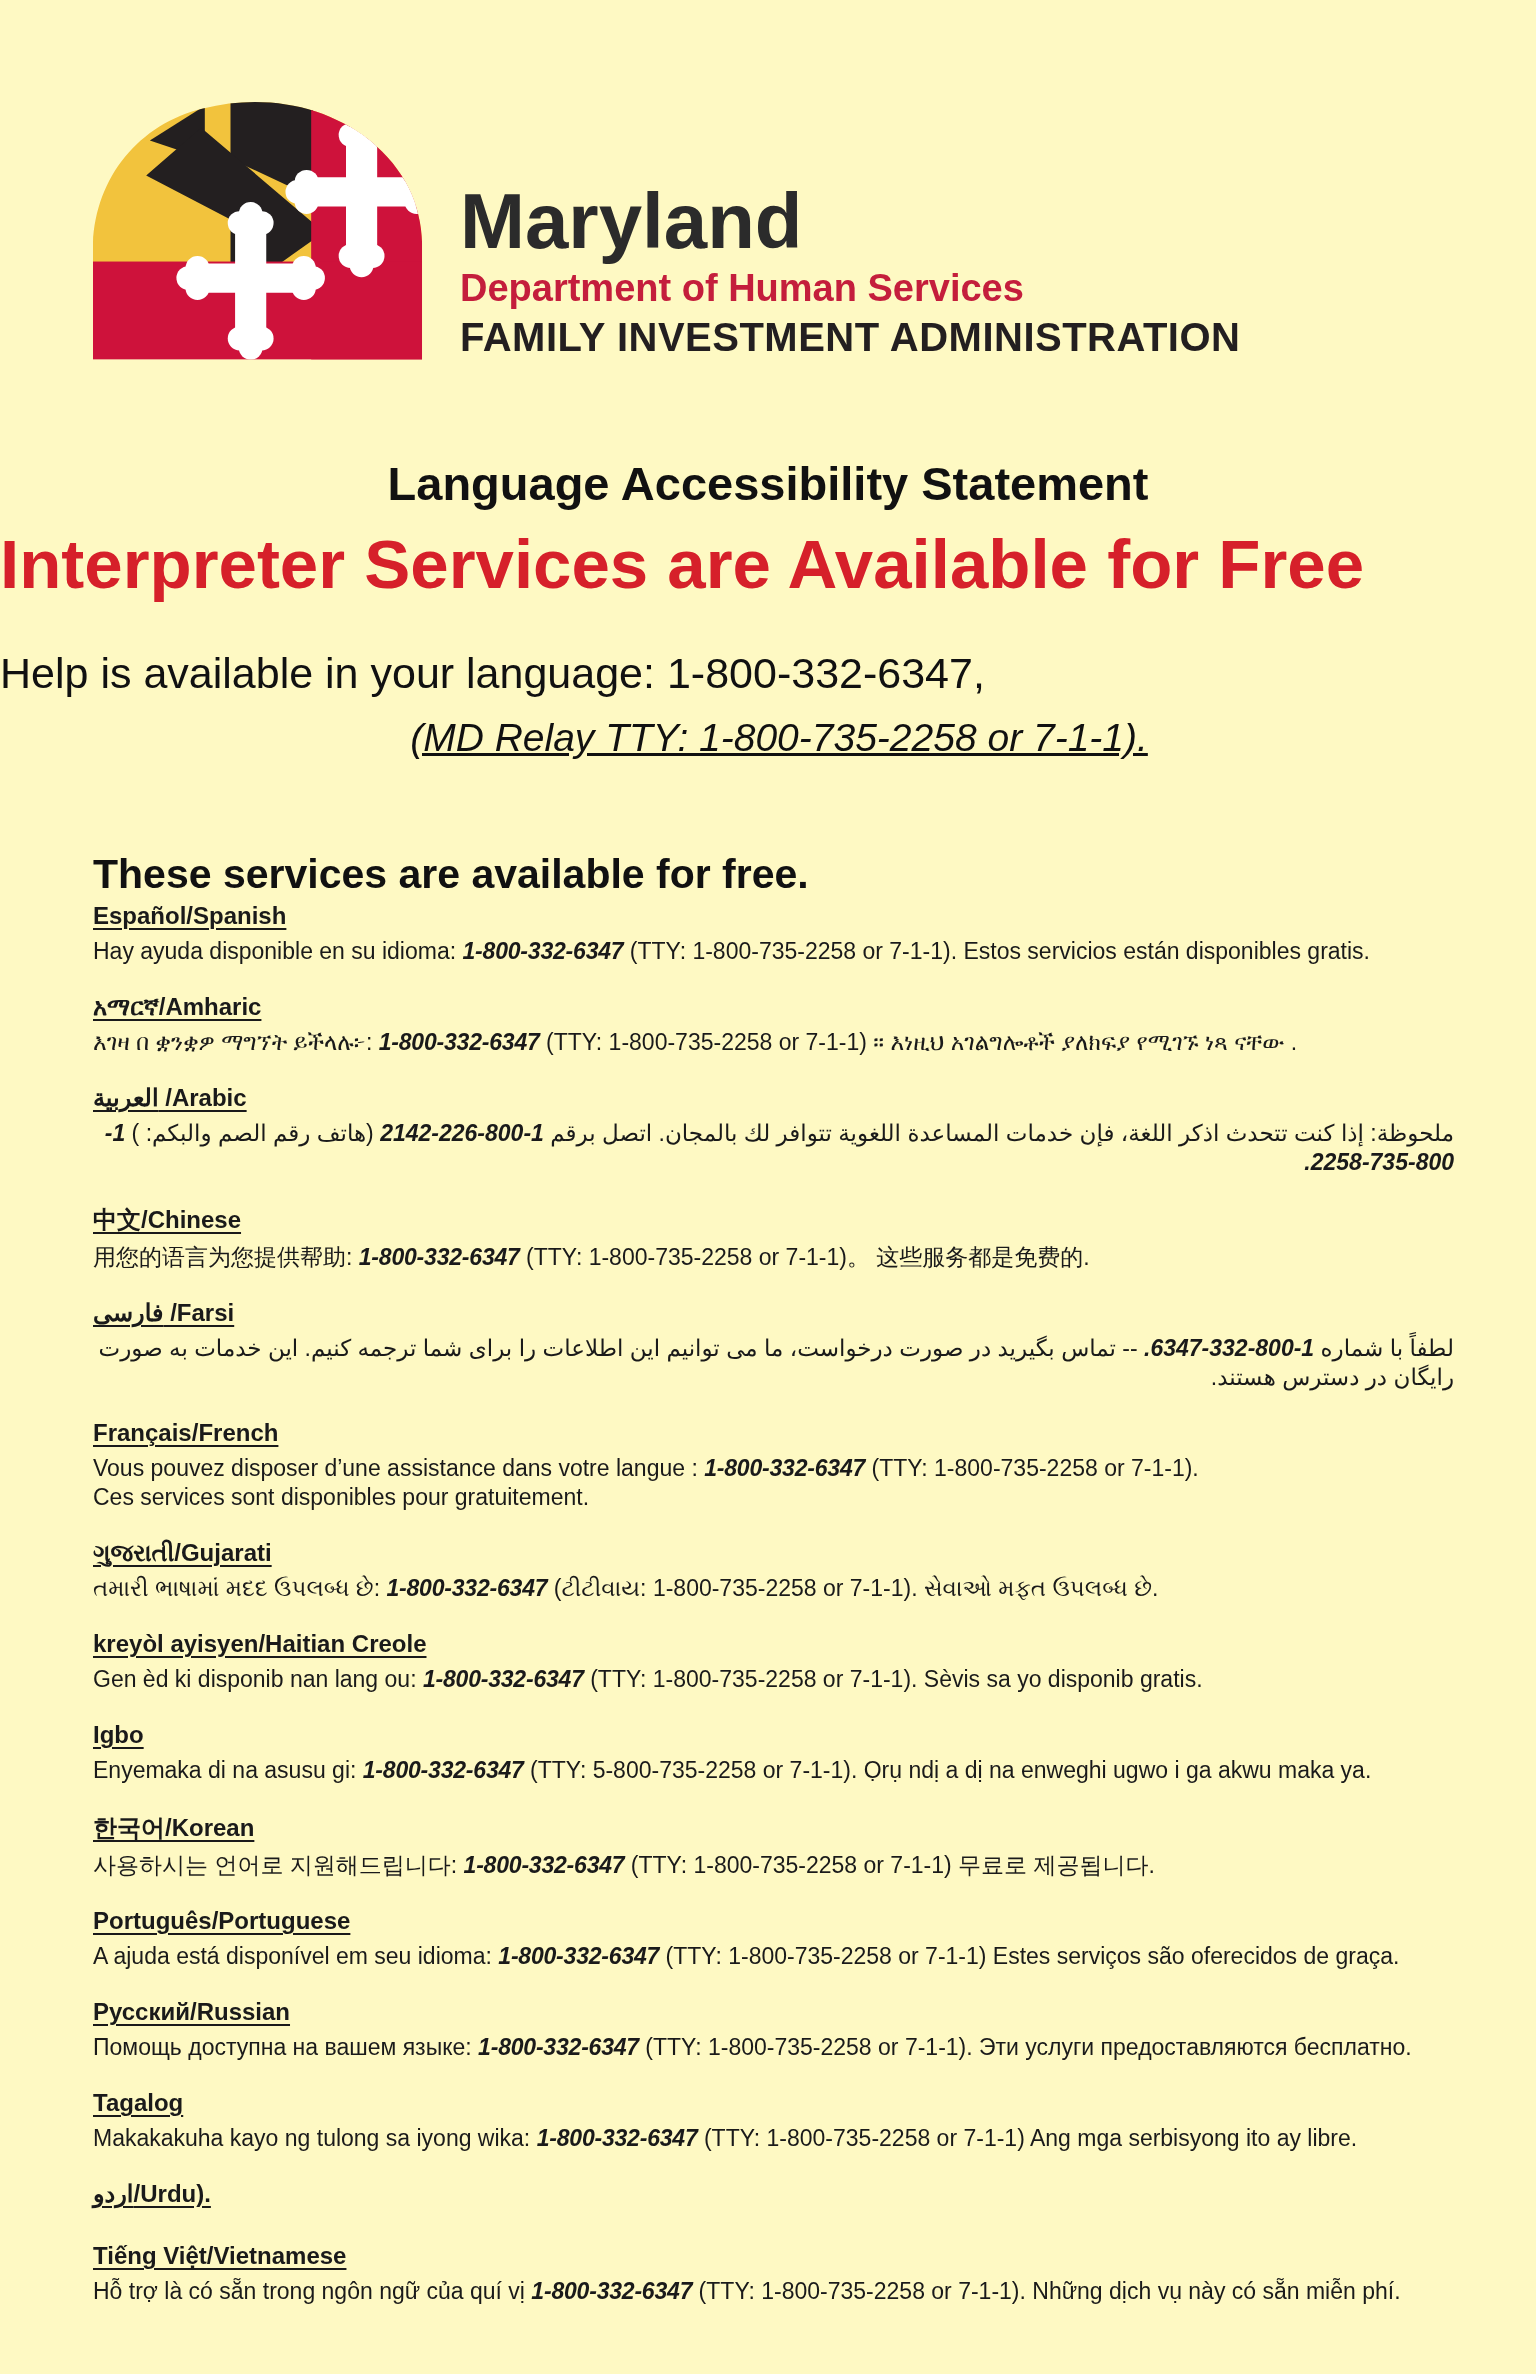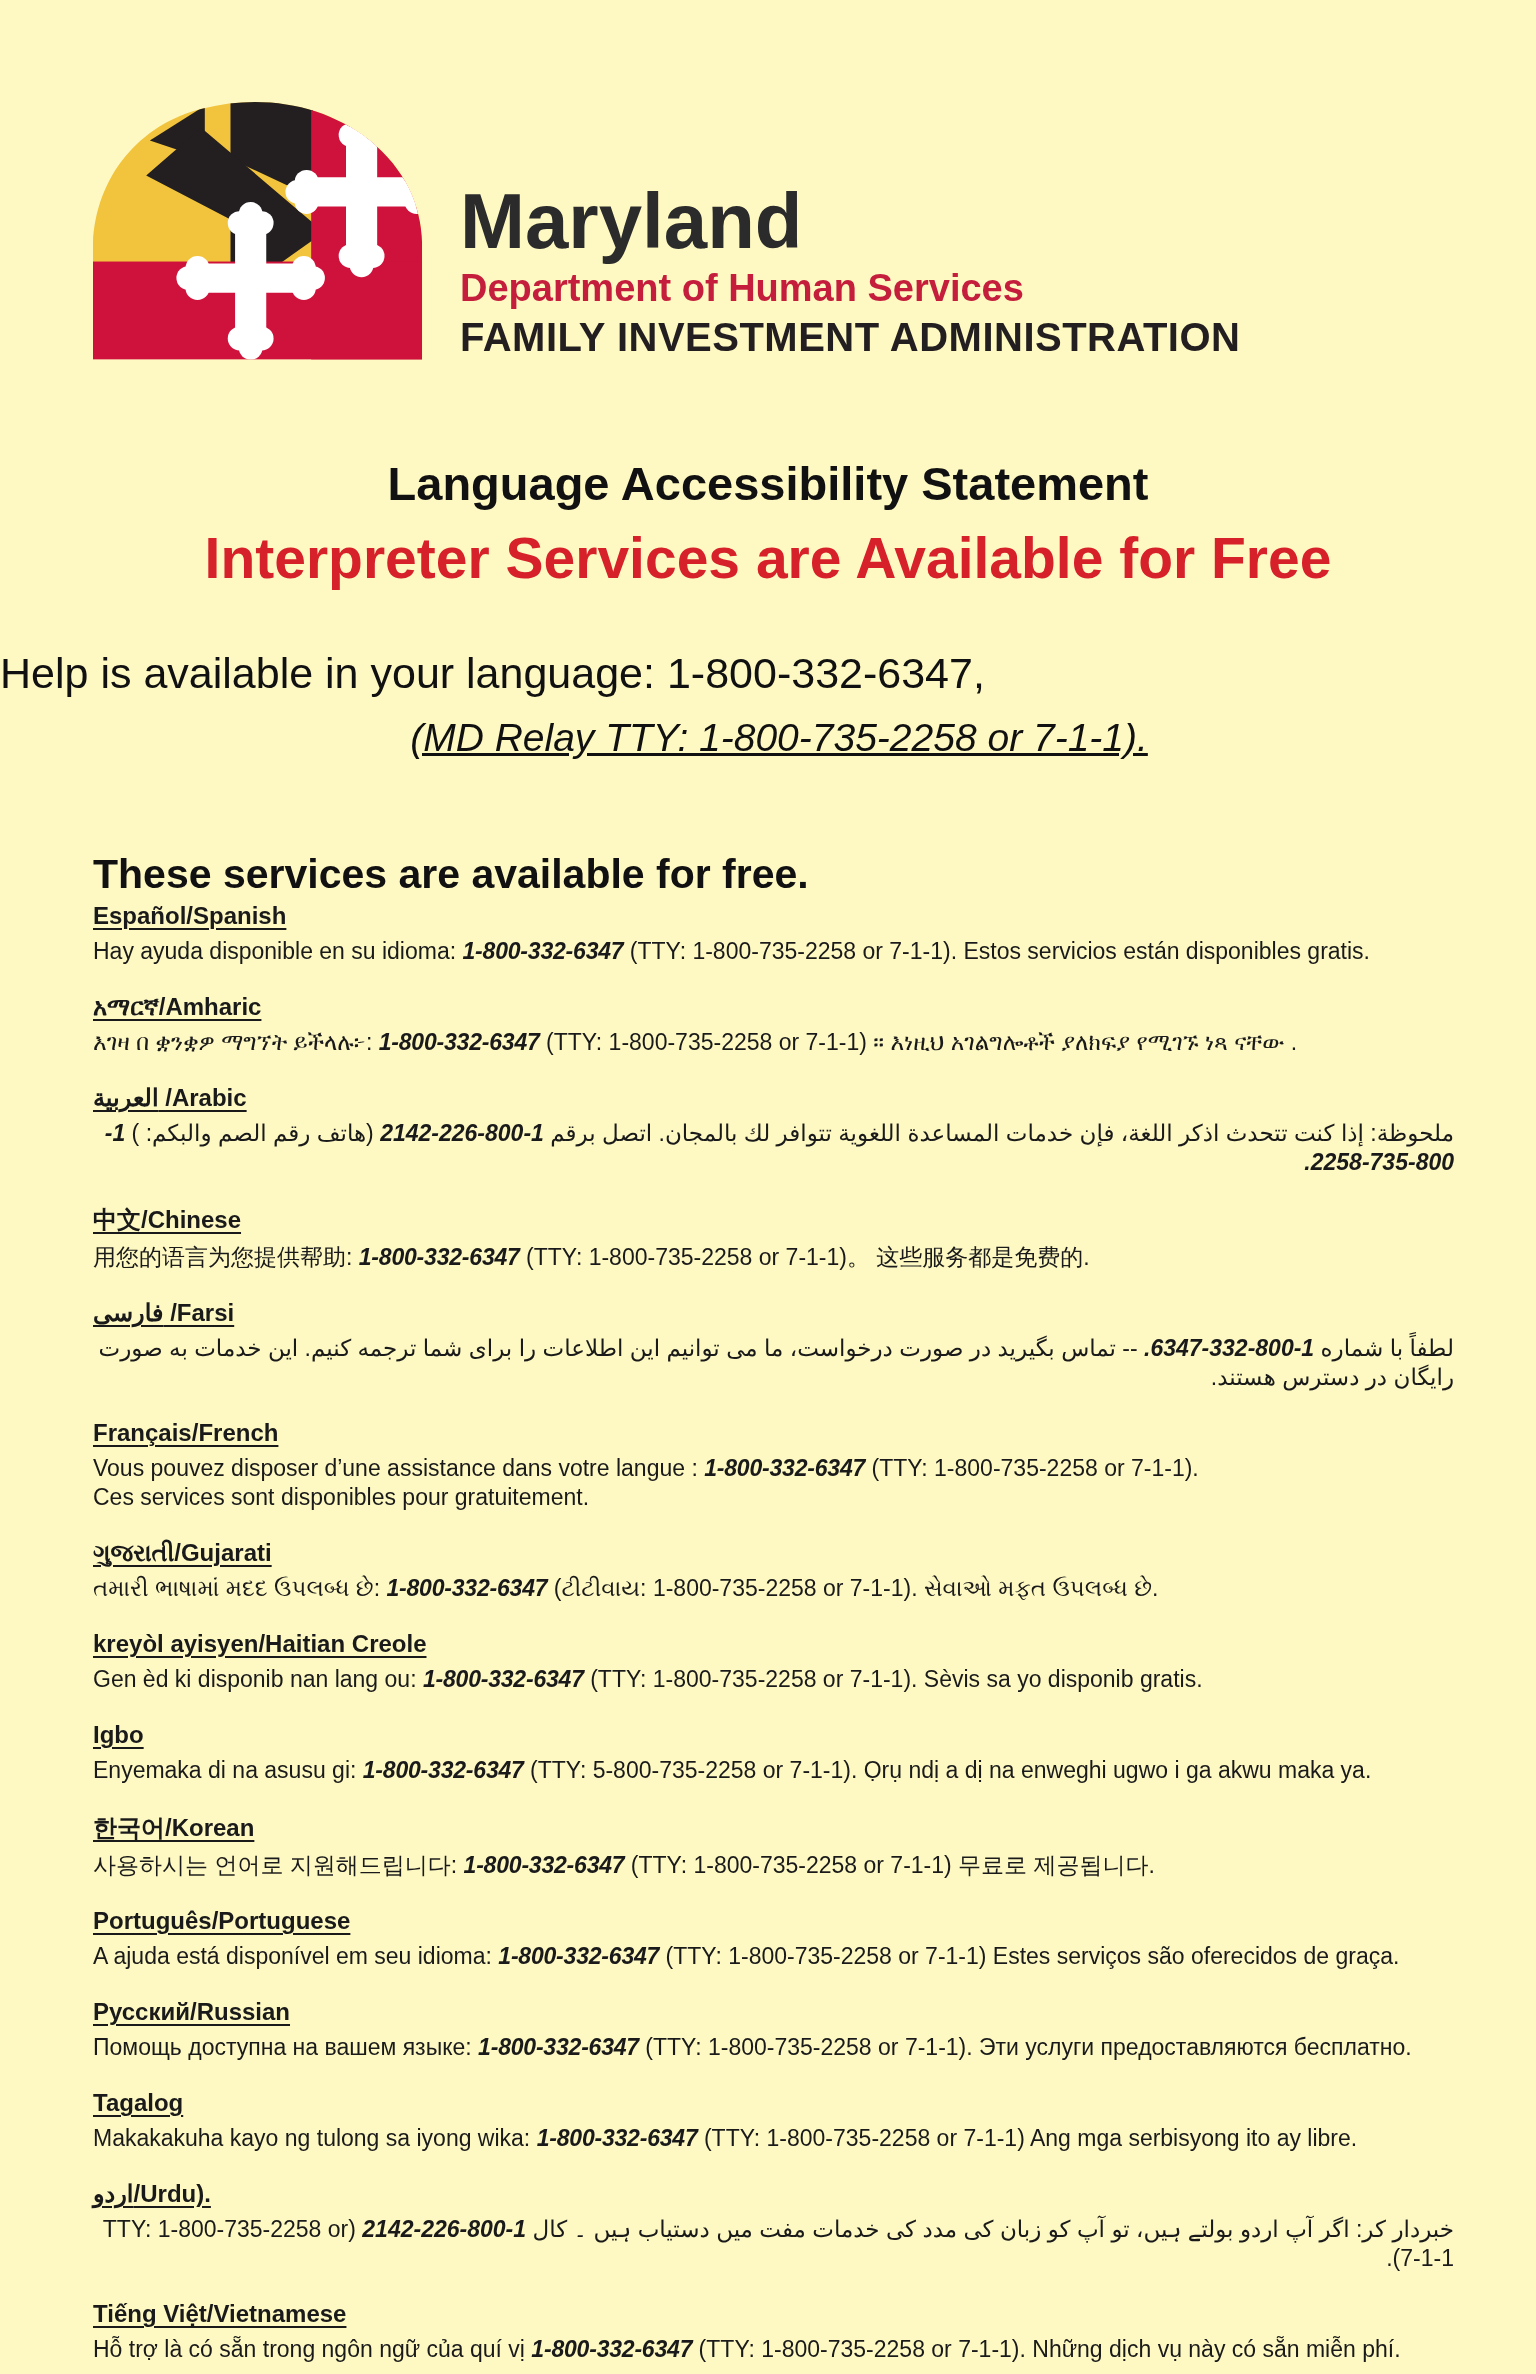--- a/index.html
+++ b/index.html
@@ -30,21 +30,21 @@
     font-size:40px;font-weight:700;color:#231f20;
     margin-top:7.4px;letter-spacing:0.5px;line-height:1.05;
   }
   
   .title-black{
     position:absolute;top:456px;left:0;width:100%;
     text-align:center;font-size:47px;font-weight:700;color:#111;
   }
   .title-red{
     position:absolute;top:525px;left:0;width:100%;
-    text-align:center;font-size:57px;font-weight:700;color:#d6202a;
+    text-align:left;font-size:69px;font-weight:700;color:#d6202a;
   }
   .help-line{
     position:absolute;top:649px;left:0;width:100%;
     text-align:left;font-size:43px;color:#111;
   }
   .relay-line{
     position:absolute;top:716px;left:11px;width:100%;
     text-align:center;font-size:39px;font-style:italic;color:#111;text-decoration:underline;
   }
   .free-line{
@@ -147,18 +147,18 @@
       <div class="lang-section"><div class="lang-heading">中文/Chinese</div><div class="lang-text"><span>用您的语言为您提供帮助: </span><span class="phone">1-800-332-6347</span><span> (TTY: 1-800-735-2258 or 7-1-1)。 这些服务都是免费的.</span></div></div>
       <div class="lang-section"><div class="lang-heading">فارسی /Farsi</div><div class="lang-text" dir="rtl"><span>لطفاً با شماره </span><span class="phone">1-800-332-6347.</span><span> -- تماس بگیرید  در صورت درخواست، ما می توانیم این اطلاعات را برای شما ترجمه کنیم. این خدمات به صورت رایگان در دسترس هستند.</span></div></div>
       <div class="lang-section"><div class="lang-heading">Français/French</div><div class="lang-text"><span>Vous pouvez disposer d’une assistance dans votre langue : </span><span class="phone">1-800-332-6347</span><span> (TTY: 1-800-735-2258 or 7-1-1).</span></div><div class="lang-text"><span>Ces services sont disponibles pour gratuitement.</span></div></div>
       <div class="lang-section"><div class="lang-heading">ગુજરાતી/Gujarati</div><div class="lang-text"><span>તમારી ભાષામાં મદદ ઉપલબ્ધ છે: </span><span class="phone">1-800-332-6347</span><span> (ટીટીવાય: 1-800-735-2258 or 7-1-1). સેવાઓ મફત ઉપલબ્ધ છે.</span></div></div>
       <div class="lang-section"><div class="lang-heading">kreyòl ayisyen/Haitian Creole</div><div class="lang-text"><span>Gen èd ki disponib nan lang ou: </span><span class="phone">1-800-332-6347</span><span> (TTY: 1-800-735-2258 or 7-1-1). Sèvis sa yo disponib gratis.</span></div></div>
       <div class="lang-section"><div class="lang-heading">Igbo</div><div class="lang-text"><span>Enyemaka di na asusu gi: </span><span class="phone">1-800-332-6347</span><span> (TTY: 5-800-735-2258 or 7-1-1). Ọrụ ndị a dị na enweghi ugwo i ga akwu maka ya.</span></div></div>
       <div class="lang-section"><div class="lang-heading">한국어/Korean</div><div class="lang-text"><span>사용하시는 언어로 지원해드립니다: </span><span class="phone">1-800-332-6347</span><span> (TTY: 1-800-735-2258 or 7-1-1) 무료로 제공됩니다.</span></div></div>
       <div class="lang-section"><div class="lang-heading">Português/Portuguese</div><div class="lang-text"><span>A ajuda está disponível em seu idioma: </span><span class="phone">1-800-332-6347</span><span> (TTY: 1-800-735-2258 or 7-1-1) Estes serviços são oferecidos de graça.</span></div></div>
       <div class="lang-section"><div class="lang-heading">Русский/Russian</div><div class="lang-text"><span>Помощь доступна на вашем языке: </span><span class="phone">1-800-332-6347</span><span> (TTY: 1-800-735-2258 or 7-1-1). Эти услуги  предоставляются бесплатно.</span></div></div>
       <div class="lang-section"><div class="lang-heading">Tagalog</div><div class="lang-text"><span>Makakakuha kayo ng tulong sa iyong wika: </span><span class="phone">1-800-332-6347</span><span> (TTY: 1-800-735-2258 or 7-1-1) Ang mga  serbisyong ito ay libre.</span></div></div>
-      <div class="lang-section"><div class="lang-heading">اردو/Urdu).</div><div class="lang-text" dir="rtl"><span>خبردار کر: اگر آپ اردو بولتے ہیں، تو آپ کو زبان کی مدد کی خدمات مفت میں دستیاب ہیں ۔ کال </span><span class="phone">1-800-226-2142</span><span> (TTY: 1-800-735-2258 or 7-1-1).</span></div></div>
+      <div class="lang-section"><div class="lang-heading">اردو/Urdu).</div></div>
       <div class="lang-section"><div class="lang-heading">Tiếng Việt/Vietnamese</div><div class="lang-text"><span>Hỗ trợ là có sẵn trong ngôn ngữ của quí vị </span><span class="phone">1-800-332-6347</span><span> (TTY: 1-800-735-2258 or 7-1-1). Những dịch  vụ này có sẵn miễn phí.</span></div></div>
     </div>
 
 </div>
 
 
 </body></html>

